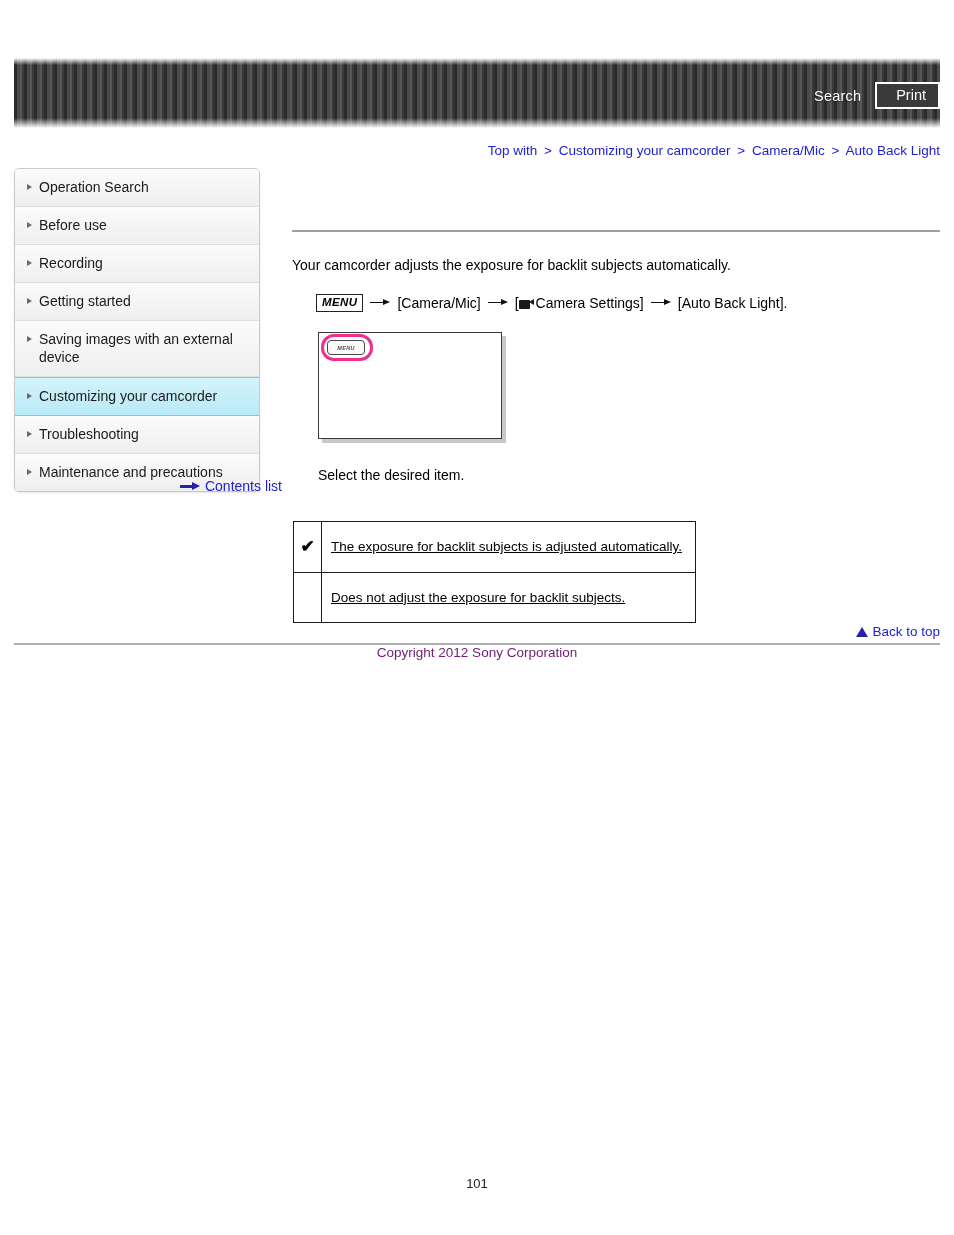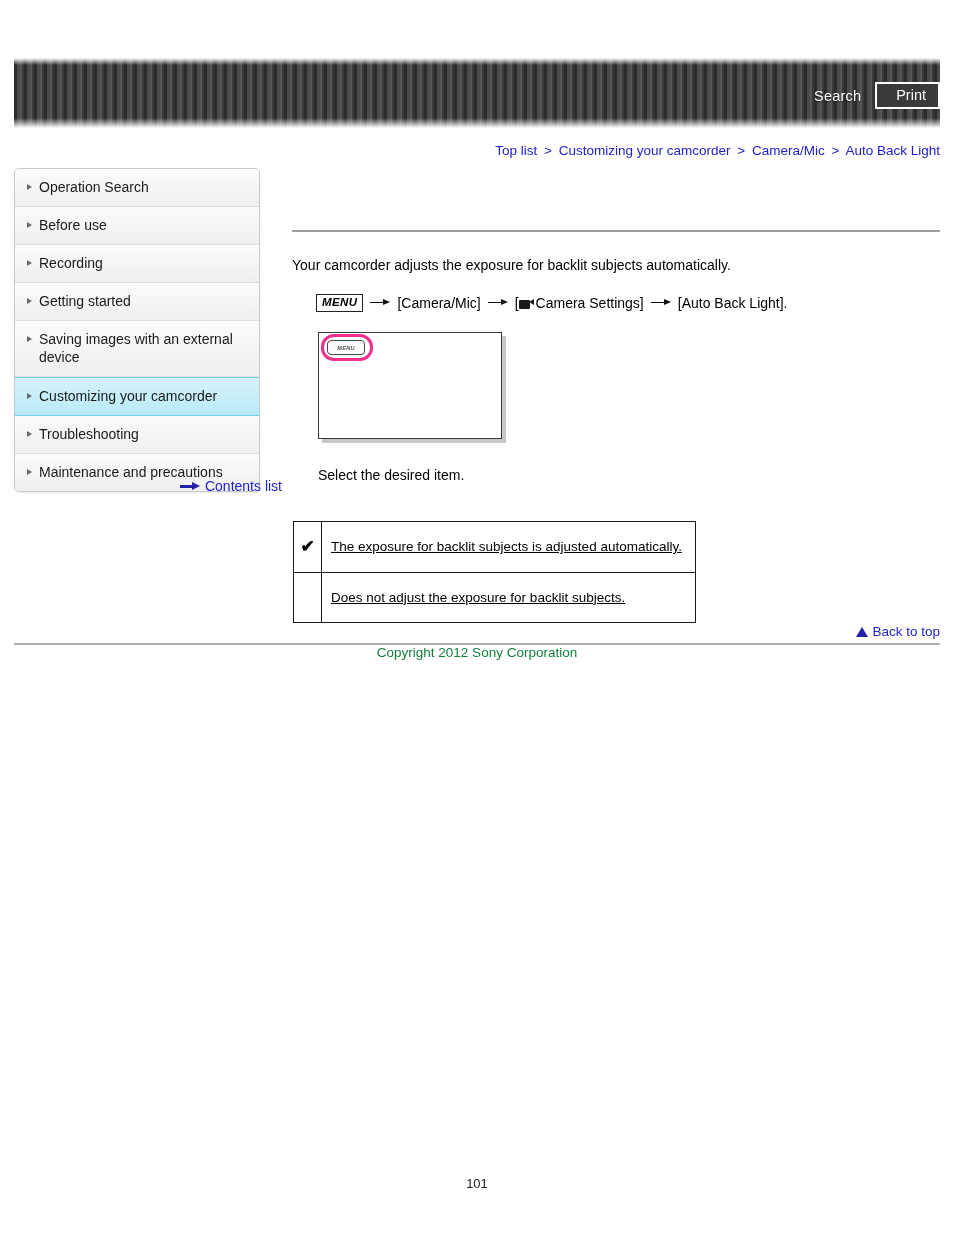--- a/index.html
+++ b/index.html
@@ -339,21 +339,21 @@
     height: 2px;
     background: #b0b0b0;
   }
   .copyright {
     position: absolute;
     left: 0;
     top: 645px;
     width: 954px;
     text-align: center;
     font-size: 13.5px;
-    color: #15803d;
+    color: #701a75;
   }
   .page-number {
     position: absolute;
     left: 0;
     top: 1176px;
     width: 954px;
     text-align: center;
     font-size: 13px;
     color: #222222;
   }
@@ -361,21 +361,21 @@
 </head>
 <body>
 
 <div class="header-band"></div>
 <div class="header-tools">
   <span class="search-link">Search</span>
   <span class="print-button">Print</span>
 </div>
 
 <div class="breadcrumb">
-  <span class="crumb">Top list</span>
+  <span class="crumb">Top with</span>
   <span class="sep">&gt;</span>
   <span class="crumb">Customizing your camcorder</span>
   <span class="sep">&gt;</span>
   <span class="crumb">Camera/Mic</span>
   <span class="sep">&gt;</span>
   <span class="crumb">Auto Back Light</span>
 </div>
 
 <div class="sidebar">
   <div class="nav-item">

